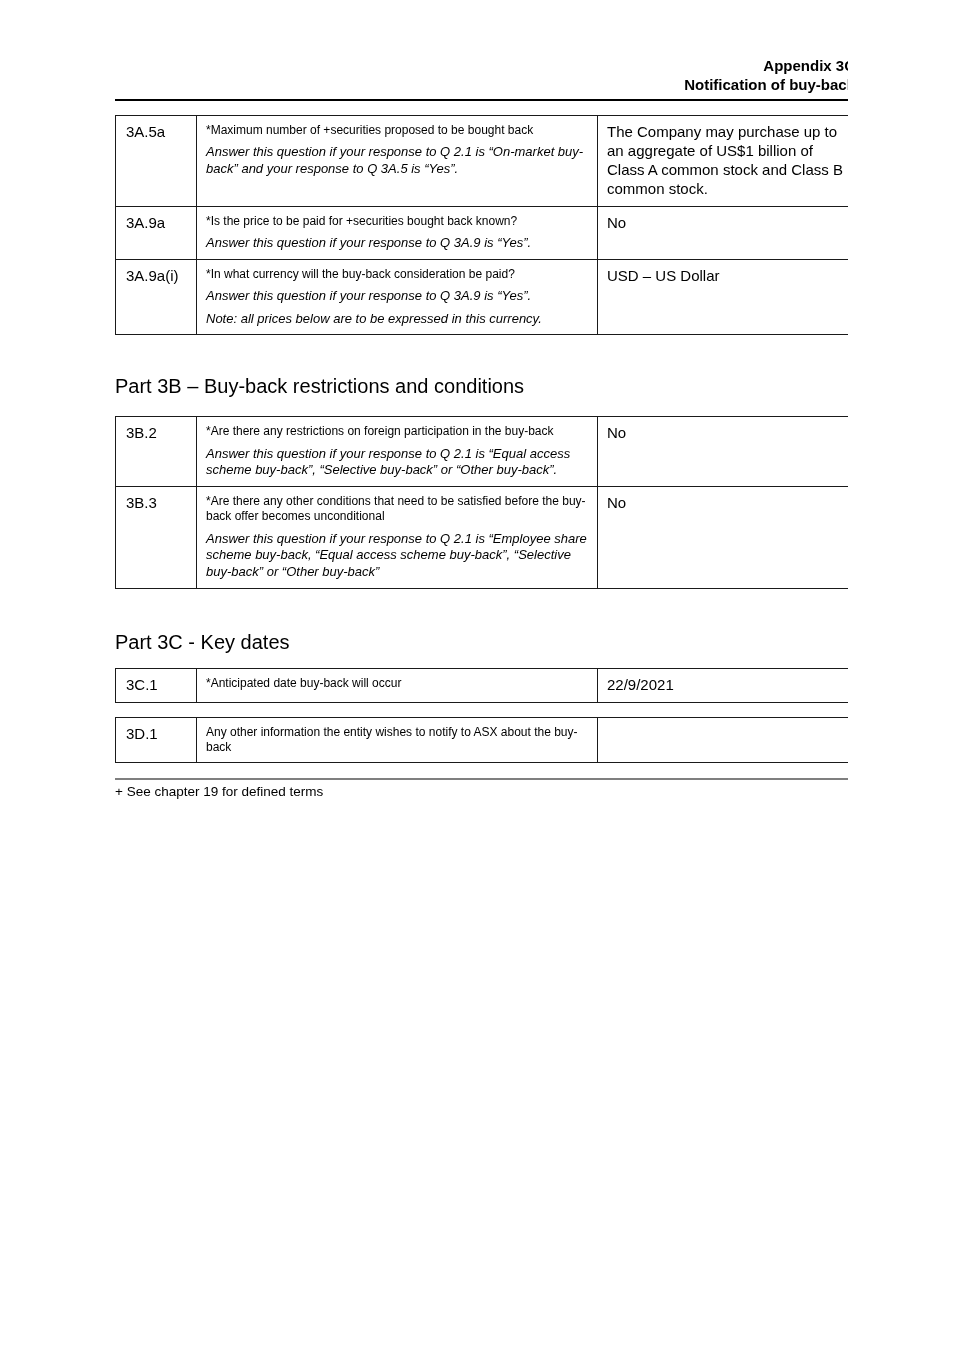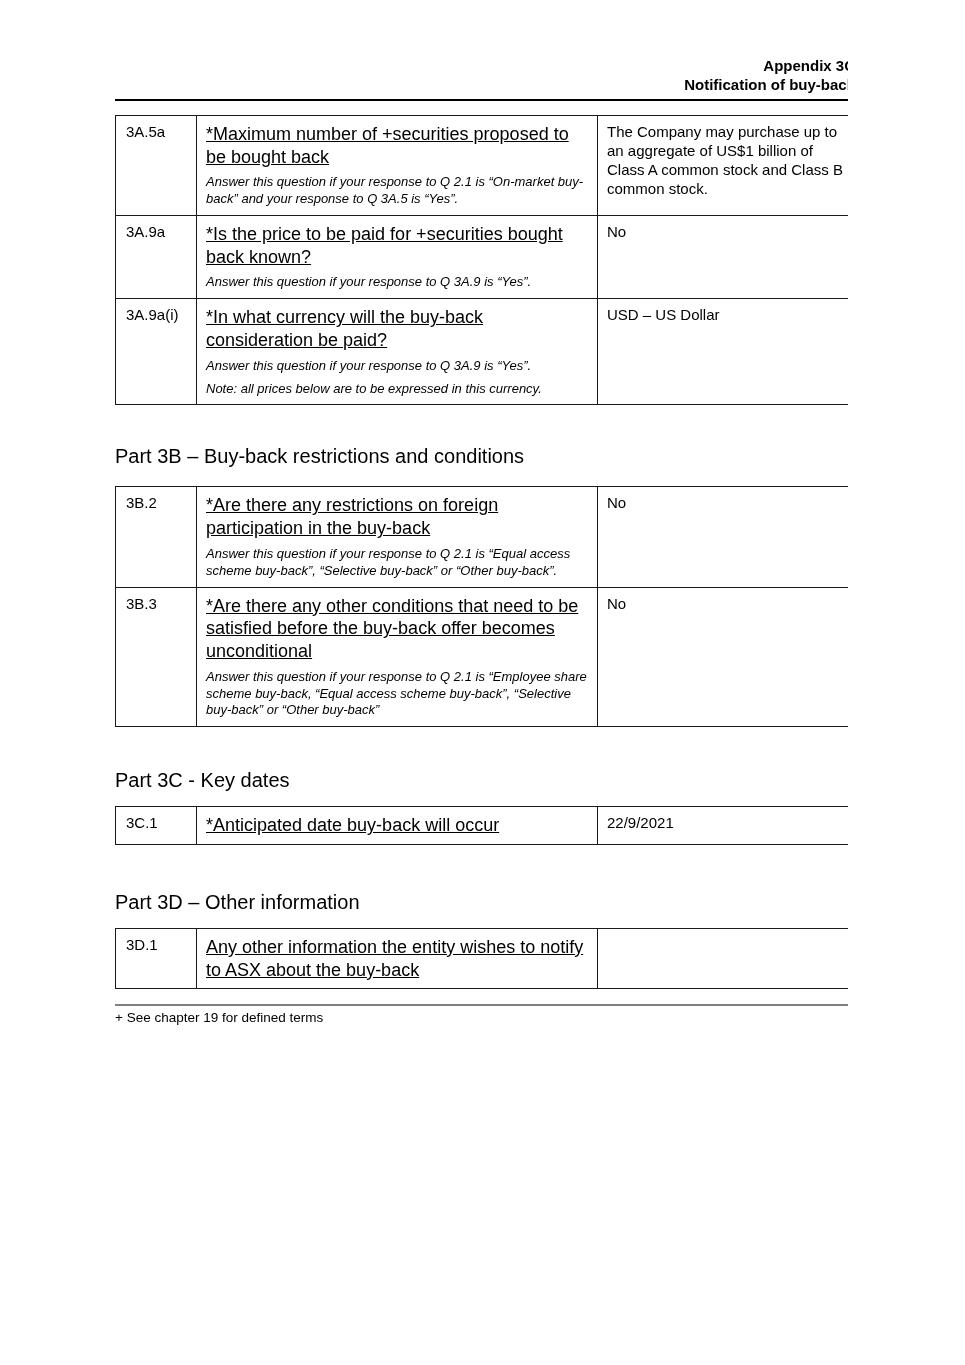--- a/index.html
+++ b/index.html
@@ -16,21 +16,21 @@
 
   
   table.qa { border-collapse:collapse; width:740px; table-layout:fixed; margin-top:14px; }
   table.qa td { border:1px solid #1a1a1a; vertical-align:top; padding:7px 9px; }
   col.c-id { width:81px; }
   col.c-q  { width:401px; }
   col.c-a  { width:258px; }
   .cid { font-size:15px; line-height:1.26; padding-left:10px !important; }
   .ca  { font-size:15px; line-height:1.26; }
   .cq p { margin:0; }
-  .cq .q { font-size:18px; line-height:1.26;text-decoration:underline; }
+  .cq .q { font-size:12px; line-height:1.26; }
   .cq .note { font-style:italic; font-size:13px; line-height:1.3; margin-top:6px; }
 
   
   .part-heading { font-size:20px; font-weight:400; margin:0; }
   .h-3b { margin-top:40px; margin-bottom:18px; }
   .h-3c { margin-top:42px; margin-bottom:0px; }
   .h-3d { margin-top:46px; margin-bottom:0px; }
 
   
   .t3head { padding:8px 10px 9px 10px !important; }
@@ -129,21 +129,20 @@
         <tr>
           <td class="cid">3C.1</td>
           <td class="cq">
             <p class="q">*Anticipated date buy-back will occur</p>
           </td>
           <td class="ca">22/9/2021</td>
         </tr>
       </tbody>
     </table>
 
-    <h2 class="part-heading h-3d">Part 3D – Other information</h2>
 
     <table class="qa">
       <colgroup>
           <col class="c-id">
           <col class="c-q">
           <col class="c-a">
         </colgroup>
       <tbody>
         <tr>
           <td class="cid">3D.1</td>

